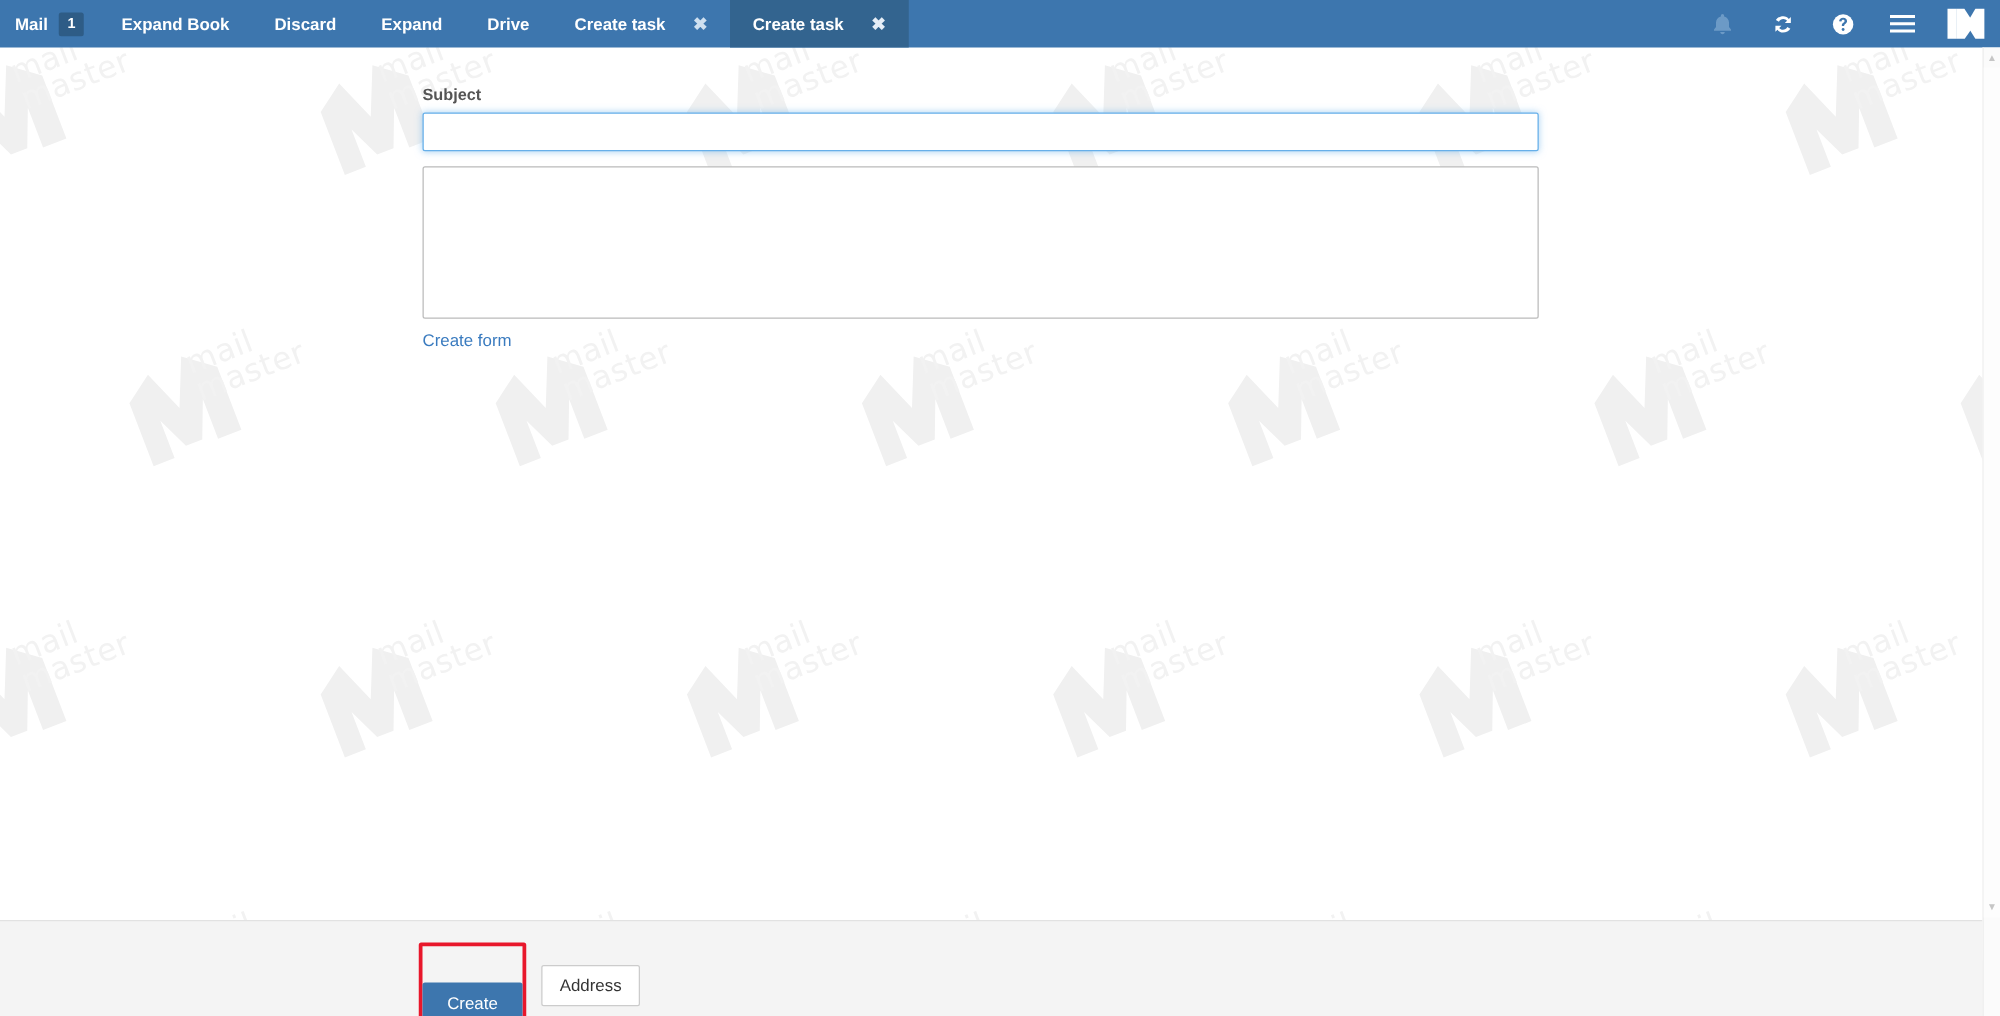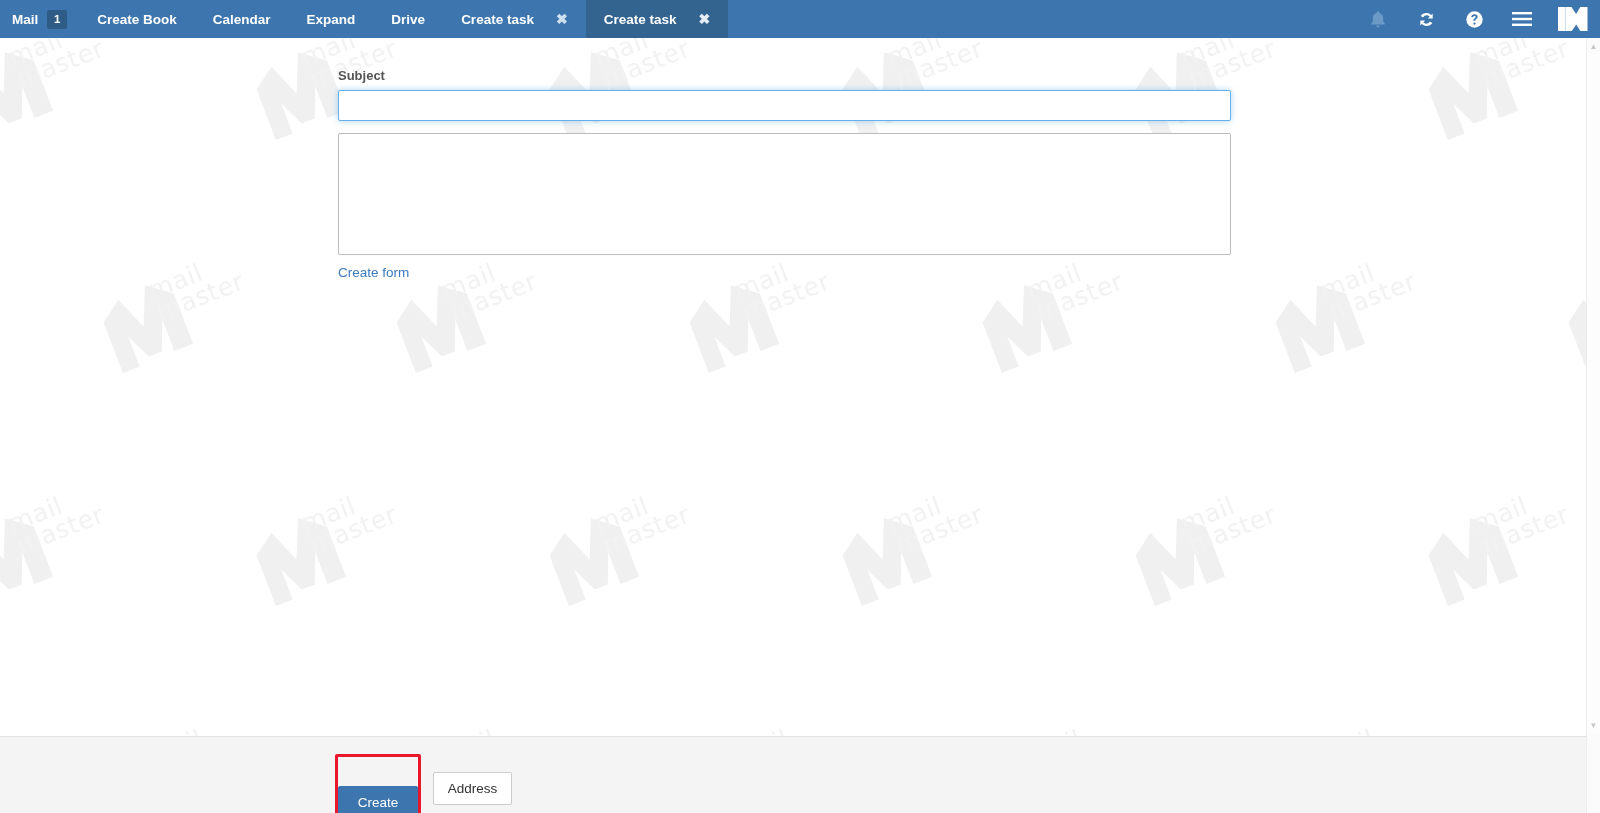--- a/index.html
+++ b/index.html
@@ -396,25 +396,25 @@
 <div class="topbar">
 
   <div class="topbar-left">
 
     <div class="nav-tab first">
       <span>Mail</span>
       <span class="badge">1</span>
     </div>
 
     <div class="nav-tab">
-      <span>Create Book</span>
+      <span>Expand Book</span>
     </div>
 
     <div class="nav-tab">
-      <span>Calendar</span>
+      <span>Discard</span>
     </div>
 
     <div class="nav-tab">
       <span>Expand</span>
     </div>
 
     <div class="nav-tab">
       <span>Drive</span>
     </div>
 

